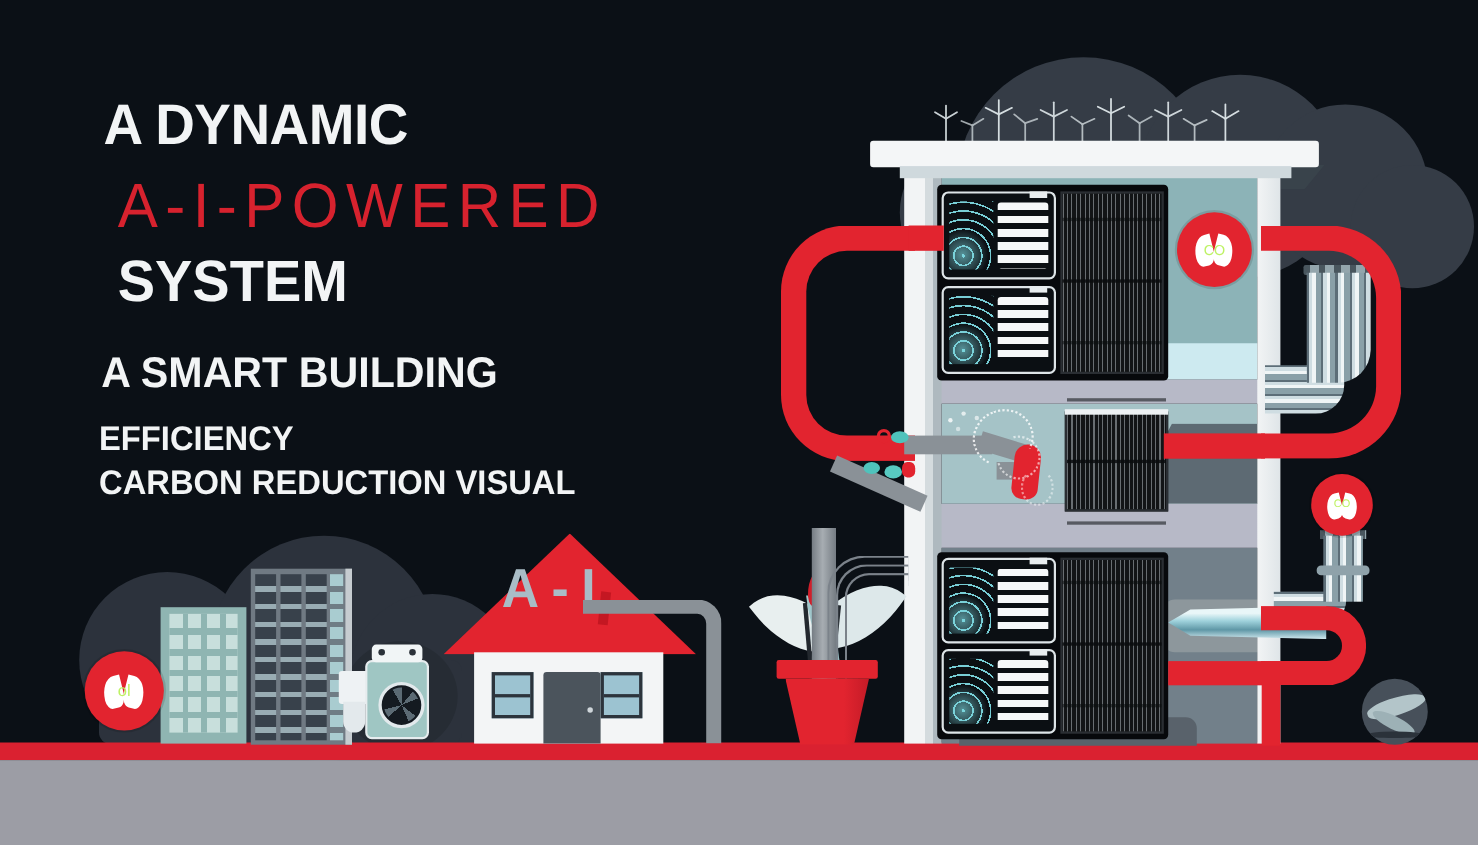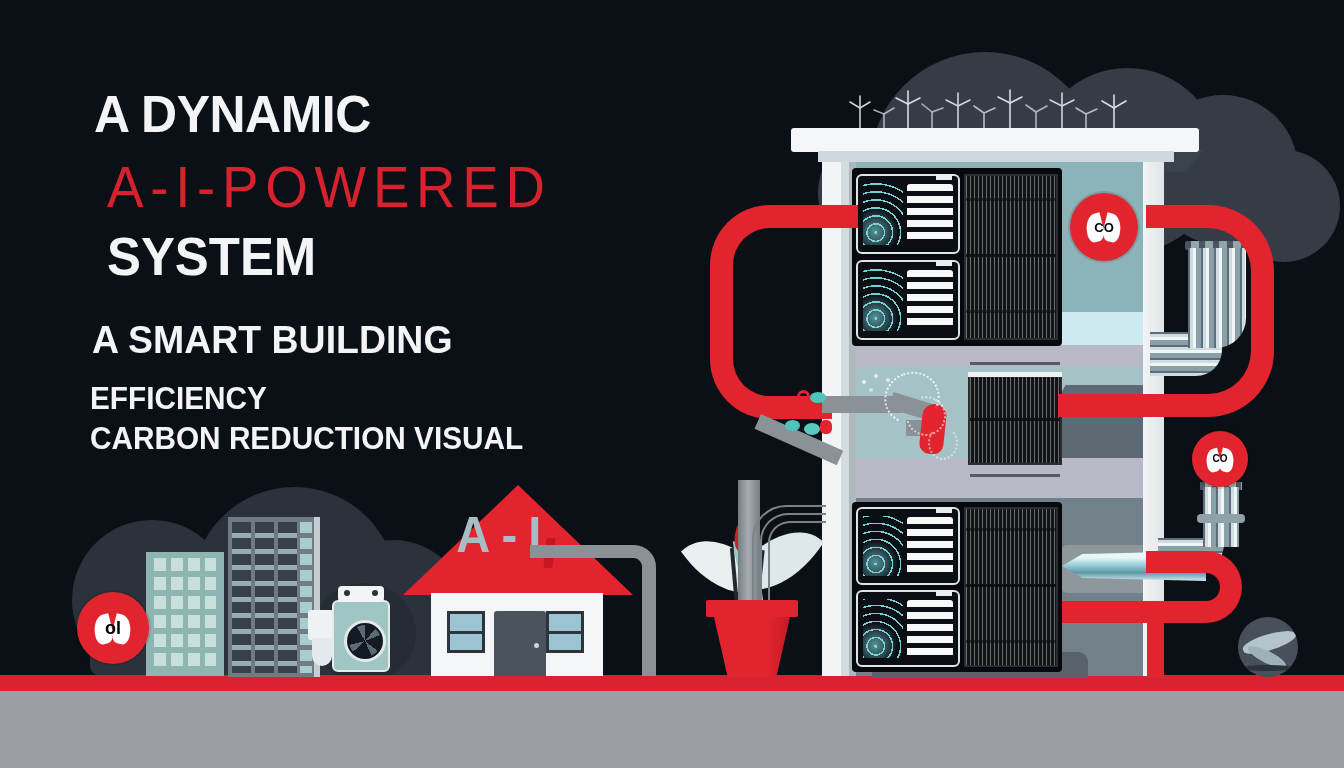--- a/index.html
+++ b/index.html
@@ -144,27 +144,27 @@
     clip-path:polygon(0 50%,14% 10%,100% 0,100% 100%,14% 90%);
     background:linear-gradient(180deg,#e9f6f8 0 22%,#9fd2dc 45%,#5f97a6 72%,#cfe8ee)}
 
   
   .eco-badge{background:var(--red);border-radius:50%;display:flex;flex-direction:column;
     align-items:center;justify-content:center;gap:1px;box-shadow:0 0 0 2px rgba(0,0,0,.12)}
   .leaf-pair{position:relative;width:55%;height:44%}
   .leaf{bottom:0;width:46%;height:92%;background:#fff}
   .leaf.l{left:3%;border-radius:100% 0 60% 45%;transform:rotate(-14deg)}
   .leaf.r{right:3%;border-radius:0 100% 45% 60%;transform:rotate(14deg)}
-  .badge-label{position:static;color:#000000;font-weight:700;line-height:1}
+  .badge-label{position:static;color:#bef264;font-weight:400;line-height:1}
   #badge-top{left:1070px;top:193px;width:68px;height:68px}
   #badge-top .badge-label{font-size:13px}
   #badge-low{left:1192px;top:431px;width:56px;height:56px}
   #badge-low .badge-label{font-size:10px}
   #badge-city{left:77px;top:592px;width:72px;height:72px}
-  #badge-city .badge-label{font-size:18px}
+  #badge-city .badge-label{font-size:15px}
 
   
   #house-roof{left:403px;top:485px;width:230px;height:110px;background:var(--red);
     clip-path:polygon(50% 0,100% 100%,0 100%)}
   #roof-label{left:452px;top:506px;width:140px;font-size:50px;font-weight:700;letter-spacing:12px;
     color:#a9bcc6;transform:scaleX(.94)}
   #roof-drip{left:545px;top:538px;width:9px;height:30px;background:#c41722;transform:rotate(6deg)}
   #house-body{left:431px;top:593px;width:172px;height:83px;background:#f3f5f6}
   #house-door{left:494px;top:611px;width:52px;height:65px;background:#4b545c;border-radius:3px 3px 0 0}
   #door-handle{left:40px;top:32px;width:5px;height:5px;background:#cfd6da;border-radius:50%}

